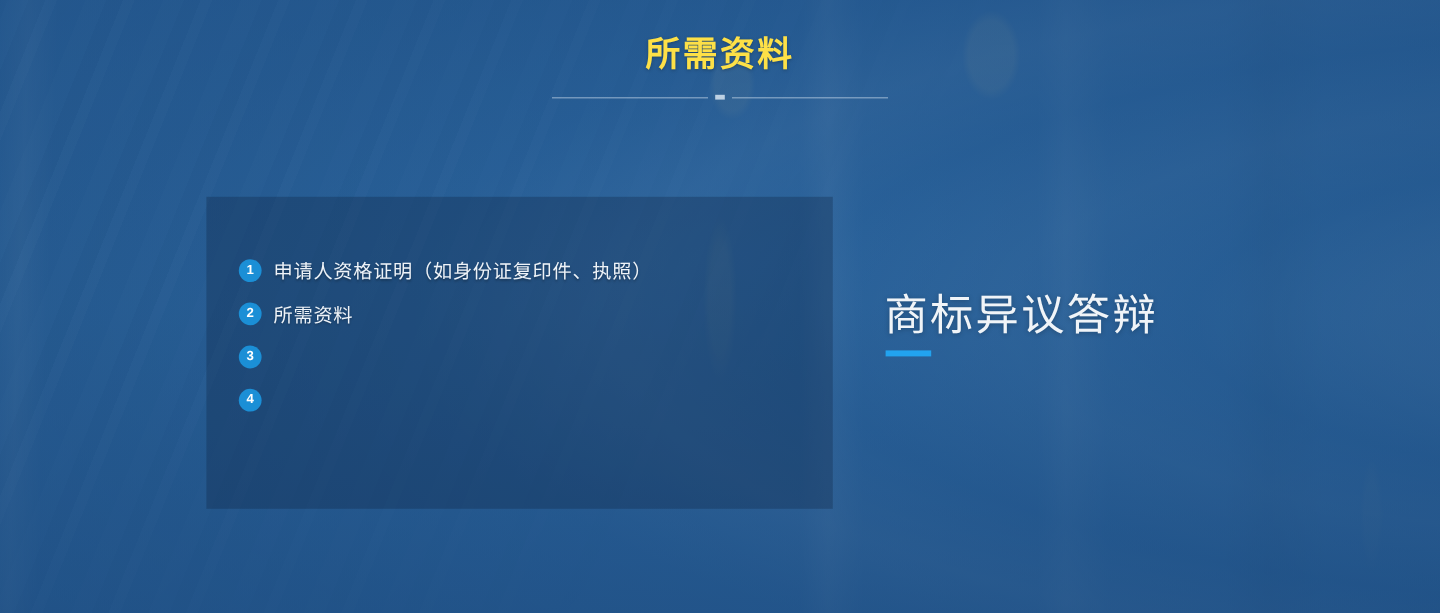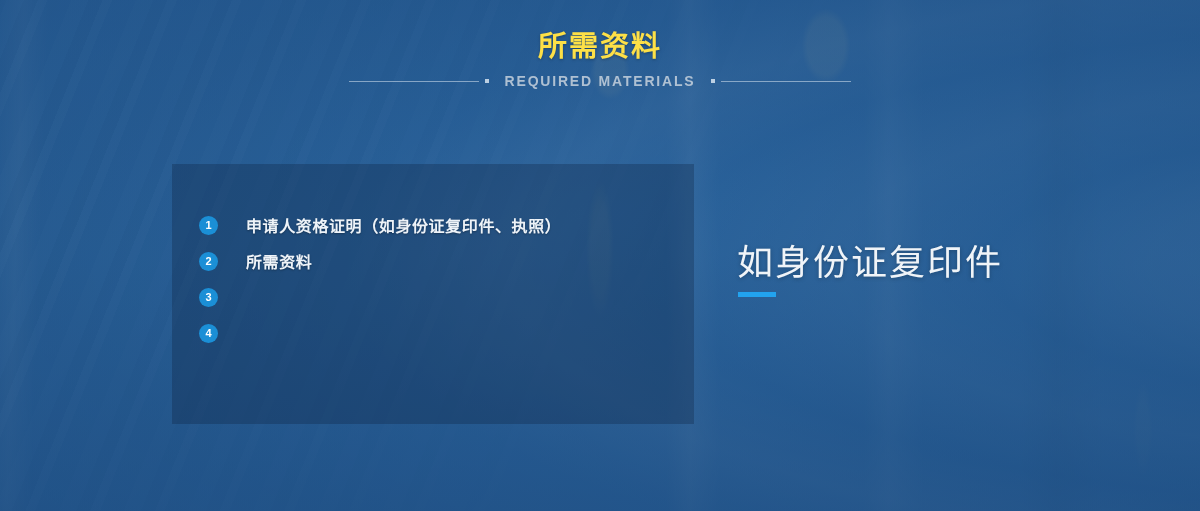--- a/index.html
+++ b/index.html
@@ -199,27 +199,26 @@
     width: 19px; height: 19px;
     border-radius: 50%;
     background: #1b8fd6;
     color: #ffffff;
     font-size: 11px;
     font-weight: bold;
     line-height: 19px;
     text-align: center;
   }
   .item-label {
-    margin-left: 28px;
+    margin-left: 10px;
     font-size: 16px;
     color: #eef3f8;
     letter-spacing: .6px;
     white-space: nowrap;
     text-shadow: 0 1px 2px rgba(0,0,0,0.30);
-    font-weight: bold;
   }
 
   
   .side-heading {
     position: absolute;
     left: 737px;
     top: 238px;
     width: 430px;
   }
   .side-line {
@@ -246,21 +245,20 @@
   <div class="bg-layer bg-diag-left"></div>
   <div class="bg-layer bg-arcs"></div>
   <div class="bg-layer bg-patches"></div>
   <div class="bg-layer bg-highlights"></div>
   <div class="bg-layer bg-tint"></div>
 
   <div class="header">
     <div class="header-title">所需资料</div>
     <div class="header-sub-row">
       <span class="header-rule left"></span>
-      <span class="header-subtitle">REQUIRED MATERIALS</span>
       <span class="header-rule right"></span>
     </div>
   </div>
 
   <div class="panel">
     <ul class="list" id="materials-list">
       <li class="list-item">
         <span class="badge">1</span>
         <span class="item-label">申请人资格证明（如身份证复印件、执照）</span>
       </li>
@@ -271,17 +269,17 @@
       <li class="list-item">
         <span class="badge">3</span>
       </li>
       <li class="list-item">
         <span class="badge">4</span>
       </li>
     </ul>
   </div>
 
   <div class="side-heading">
-    <div class="side-line">如身份证复印件</div>
+    <div class="side-line">商标异议答辩</div>
     <div class="side-accent"></div>
   </div>
 
 </div>
 
 </body></html>

